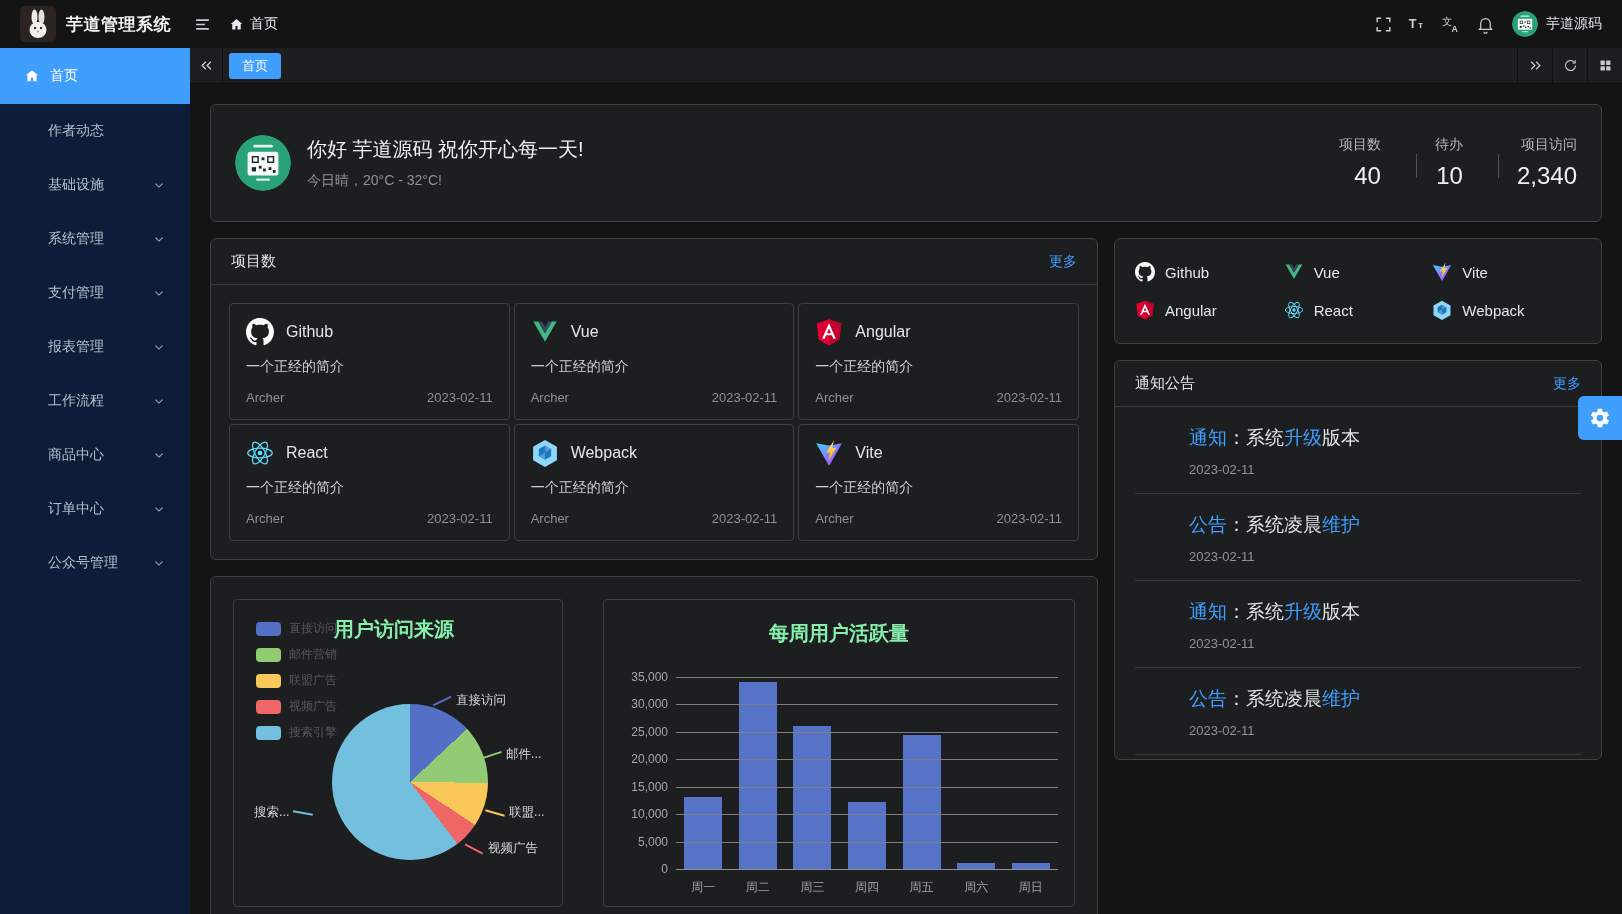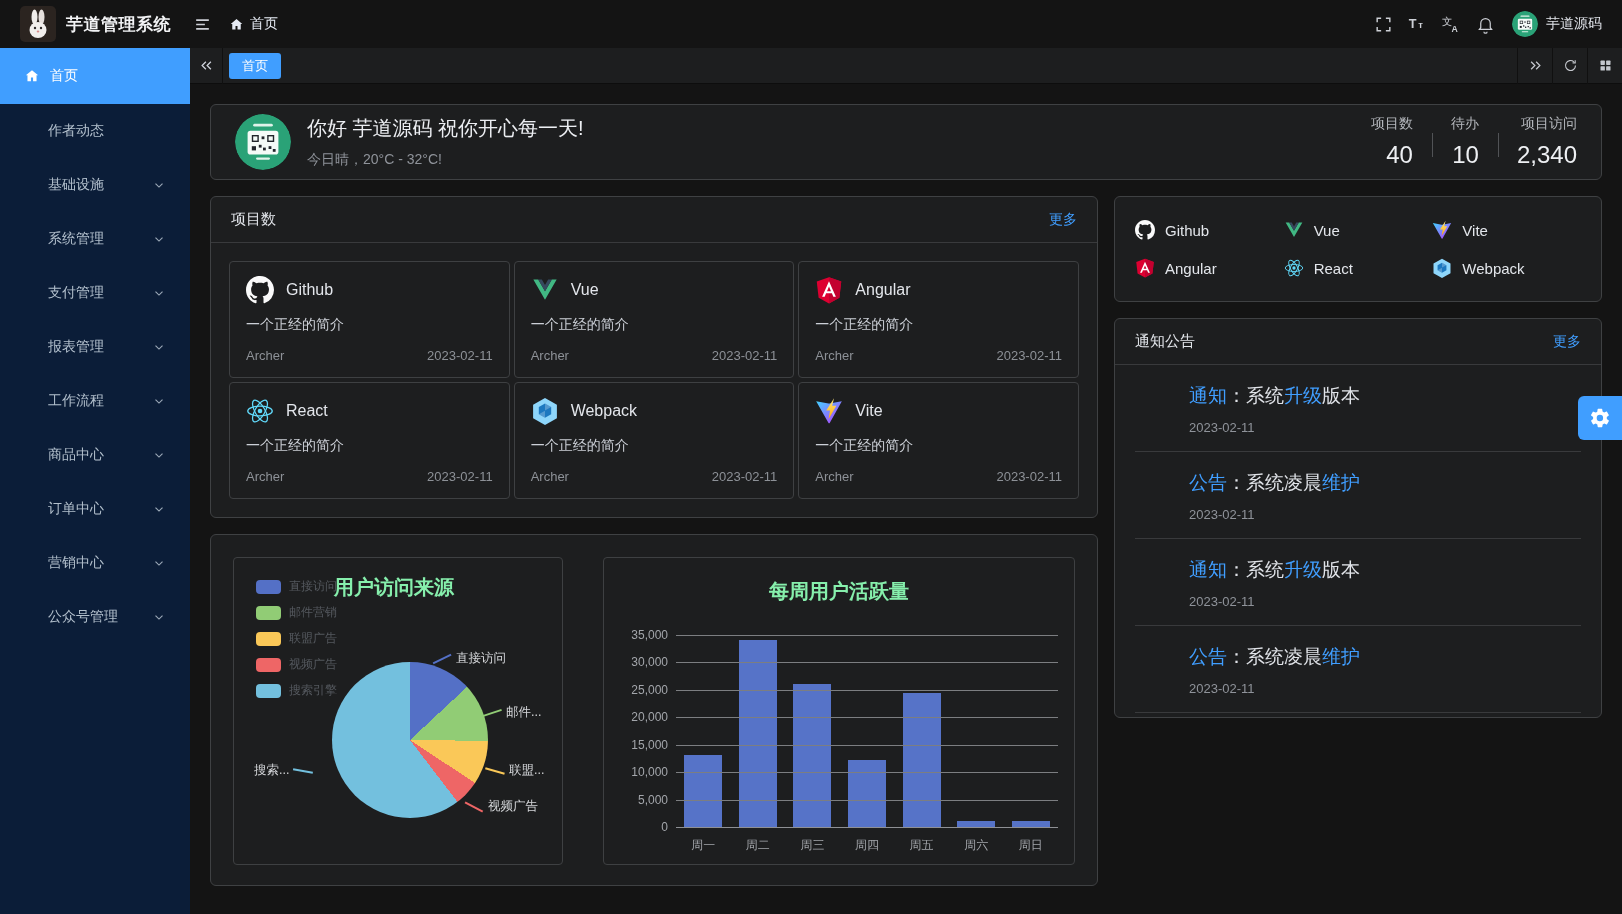--- a/index.html
+++ b/index.html
@@ -48,28 +48,28 @@
 
   
   .content { position:absolute; left:190px; top:85px; width:1432px; height:829px; padding:19px 20px; }
   .card { background:#1d1e1f; border:1px solid #3f4143; border-radius:6px; }
   .card-header { height:46px; display:flex; align-items:center; justify-content:space-between;
     padding:0 20px; border-bottom:1px solid #393a3c; }
   .card-title { color:#e2e5ea; font-size:15px; }
   .more-link { color:#409eff; font-size:14px; cursor:pointer; }
 
   
-  .greeting-card { height:76px; display:flex; align-items:center; padding:0 24px; }
+  .greeting-card { height:118px; display:flex; align-items:center; padding:0 24px; }
   .greet-avatar { width:56px; height:56px; border-radius:50%; overflow:hidden; flex:none; }
   .greet-texts { margin-left:16px; }
   .greet-title { color:#eceef2; font-size:20px; }
   .greet-sub { color:#8f939a; font-size:14px; margin-top:9px; }
   .stats { margin-left:auto; display:flex; align-items:center; }
   .stat { display:flex; flex-direction:column; align-items:flex-end; position:relative; }
-  .stat + .stat { margin-left:19px; padding-left:19px; }
+  .stat + .stat { margin-left:35px; padding-left:19px; }
   .stat + .stat::before { content:""; position:absolute; left:0; top:55%; transform:translateY(-50%);
     width:1px; height:24px; background:#515356; }
   .stat-label { color:#b4b7bc; font-size:14px; }
   .stat-value { color:#eef0f3; font-size:24px; margin-top:8px; }
 
   .columns { display:flex; gap:16px; margin-top:16px; }
   .left-col { width:888px; flex:none; }
   .right-col { flex:1; }
 
   
@@ -302,28 +302,20 @@
 
       <div class="menu-item">
         <span>订单中心</span>
         <span class="chev">
           <svg viewBox="0 0 24 24" fill="none" stroke="currentColor" stroke-width="2">
             <path d="M6 9.5l6 6 6-6"></path>
           </svg>
         </span>
       </div>
 
-      <div class="menu-item">
-        <span>营销中心</span>
-        <span class="chev">
-          <svg viewBox="0 0 24 24" fill="none" stroke="currentColor" stroke-width="2">
-            <path d="M6 9.5l6 6 6-6"></path>
-          </svg>
-        </span>
-      </div>
 
       <div class="menu-item">
         <span>公众号管理</span>
         <span class="chev">
           <svg viewBox="0 0 24 24" fill="none" stroke="currentColor" stroke-width="2">
             <path d="M6 9.5l6 6 6-6"></path>
           </svg>
         </span>
       </div>
     </div>

